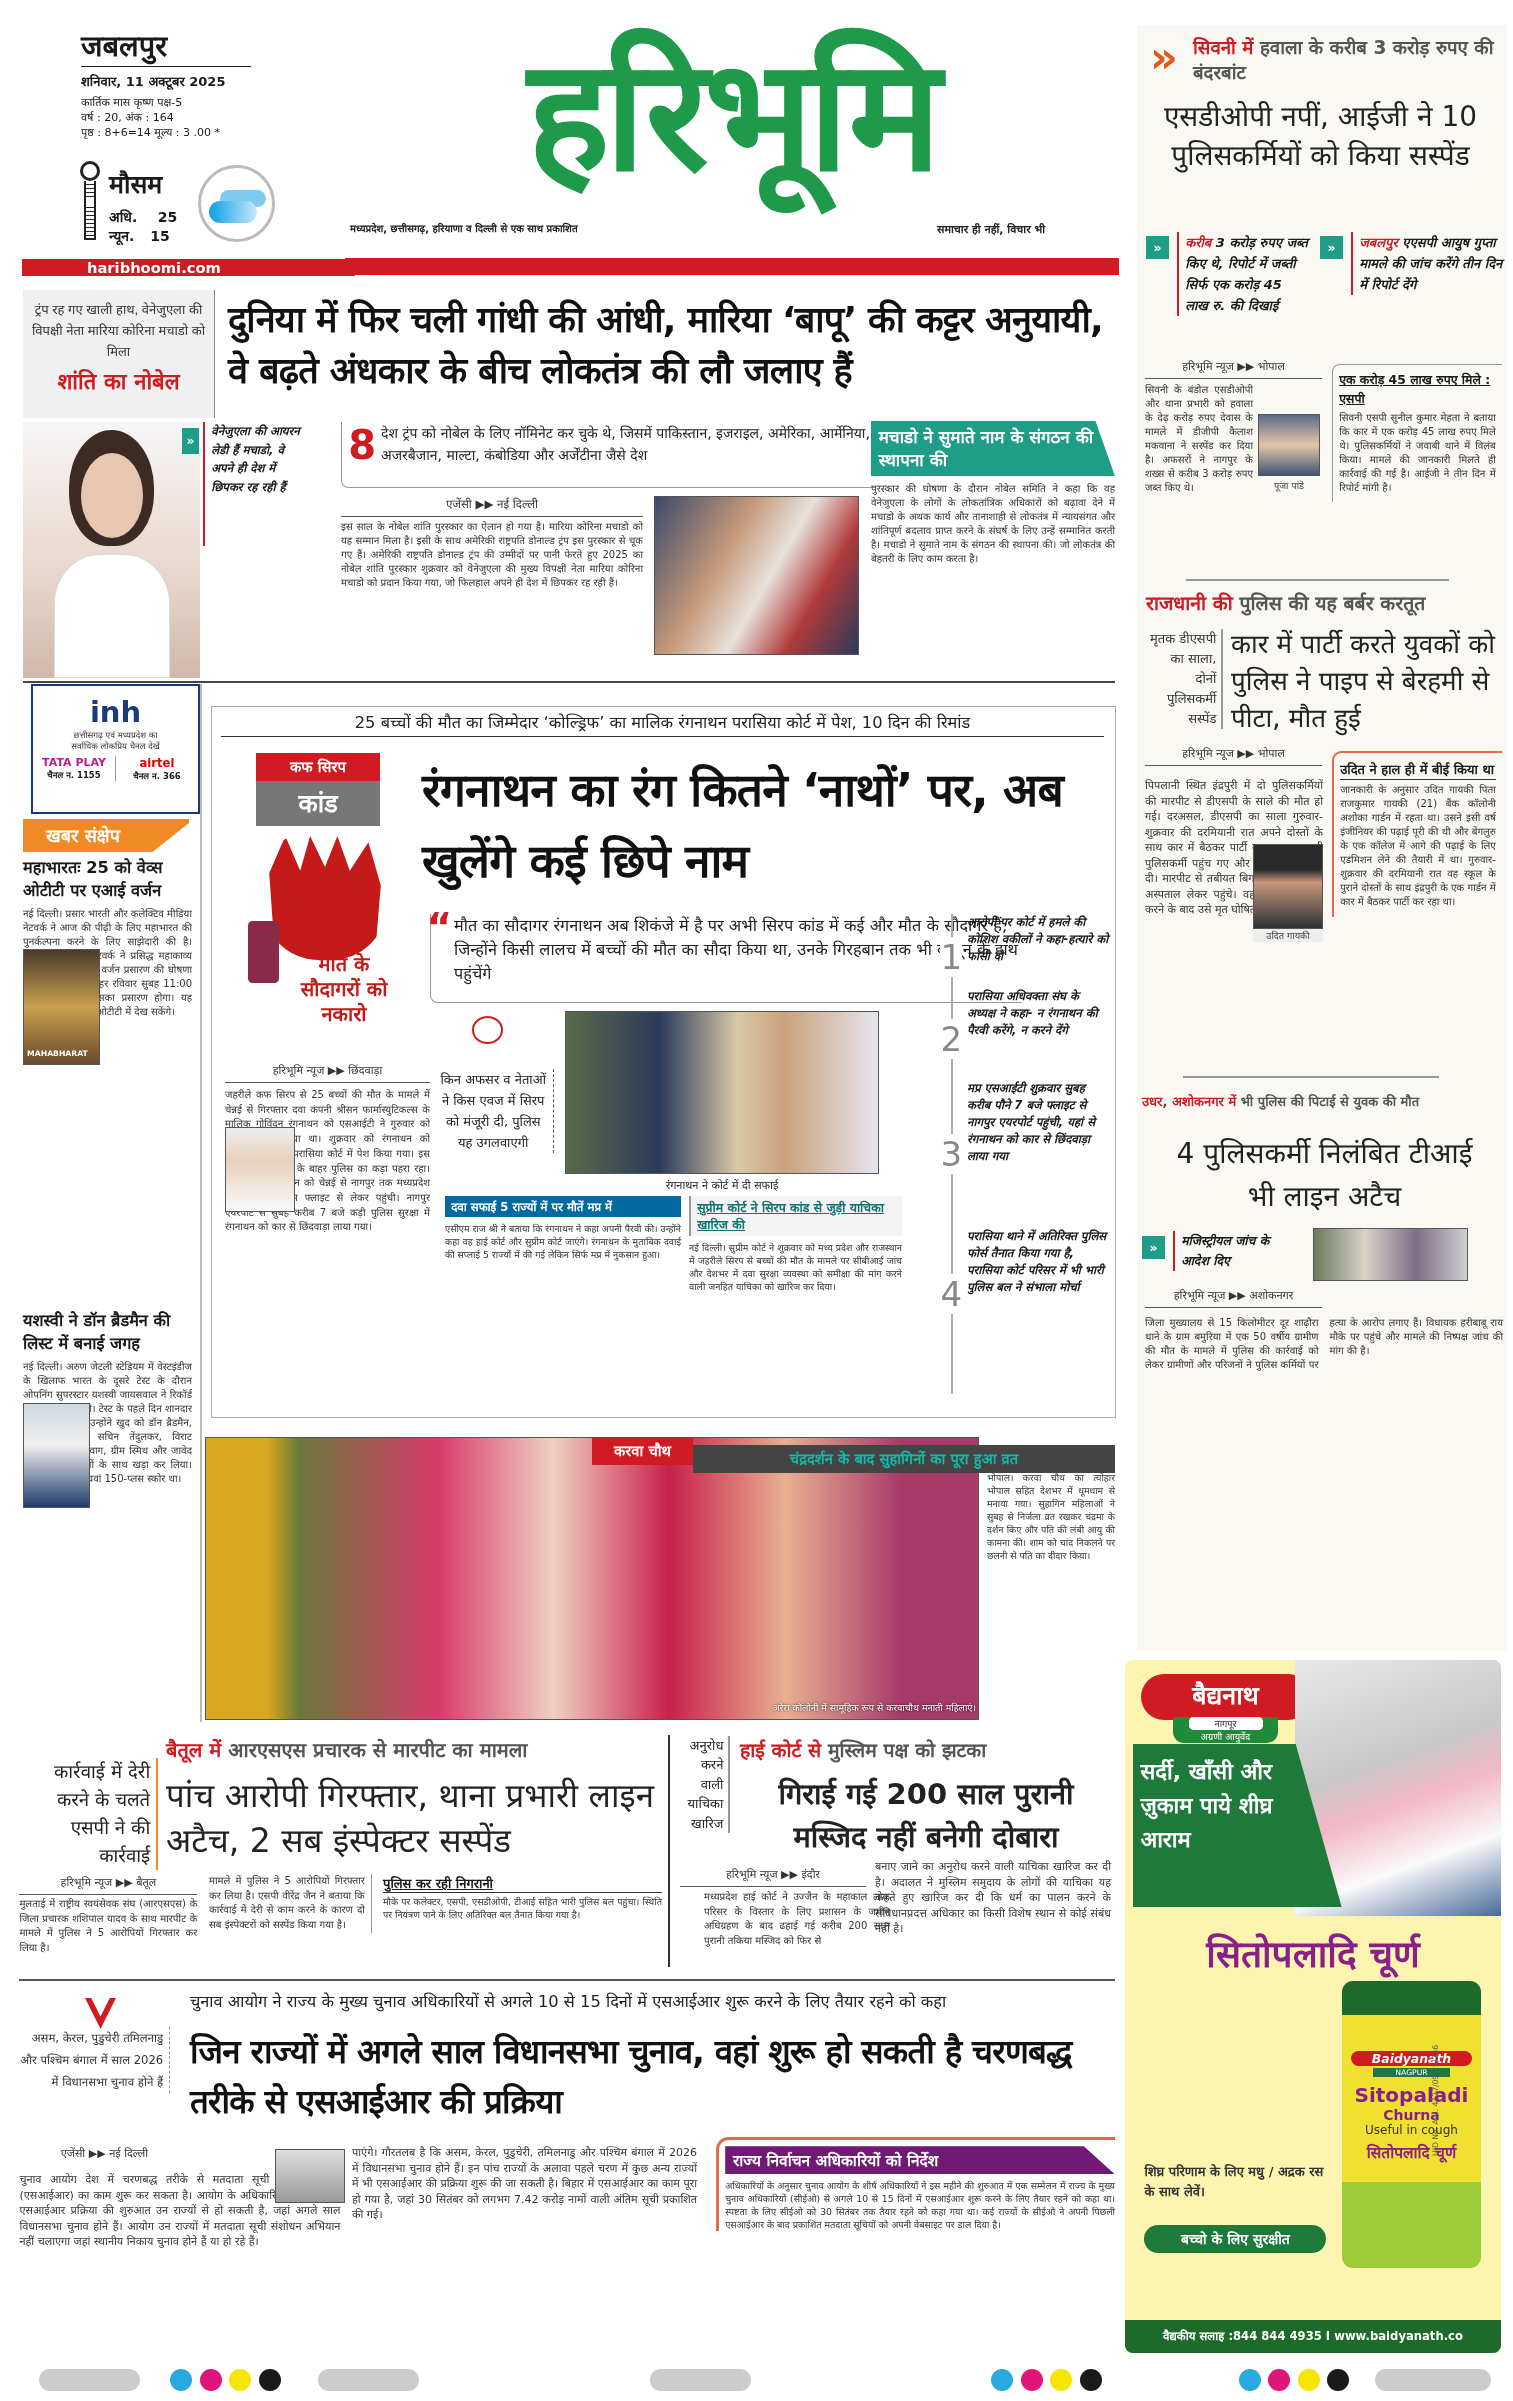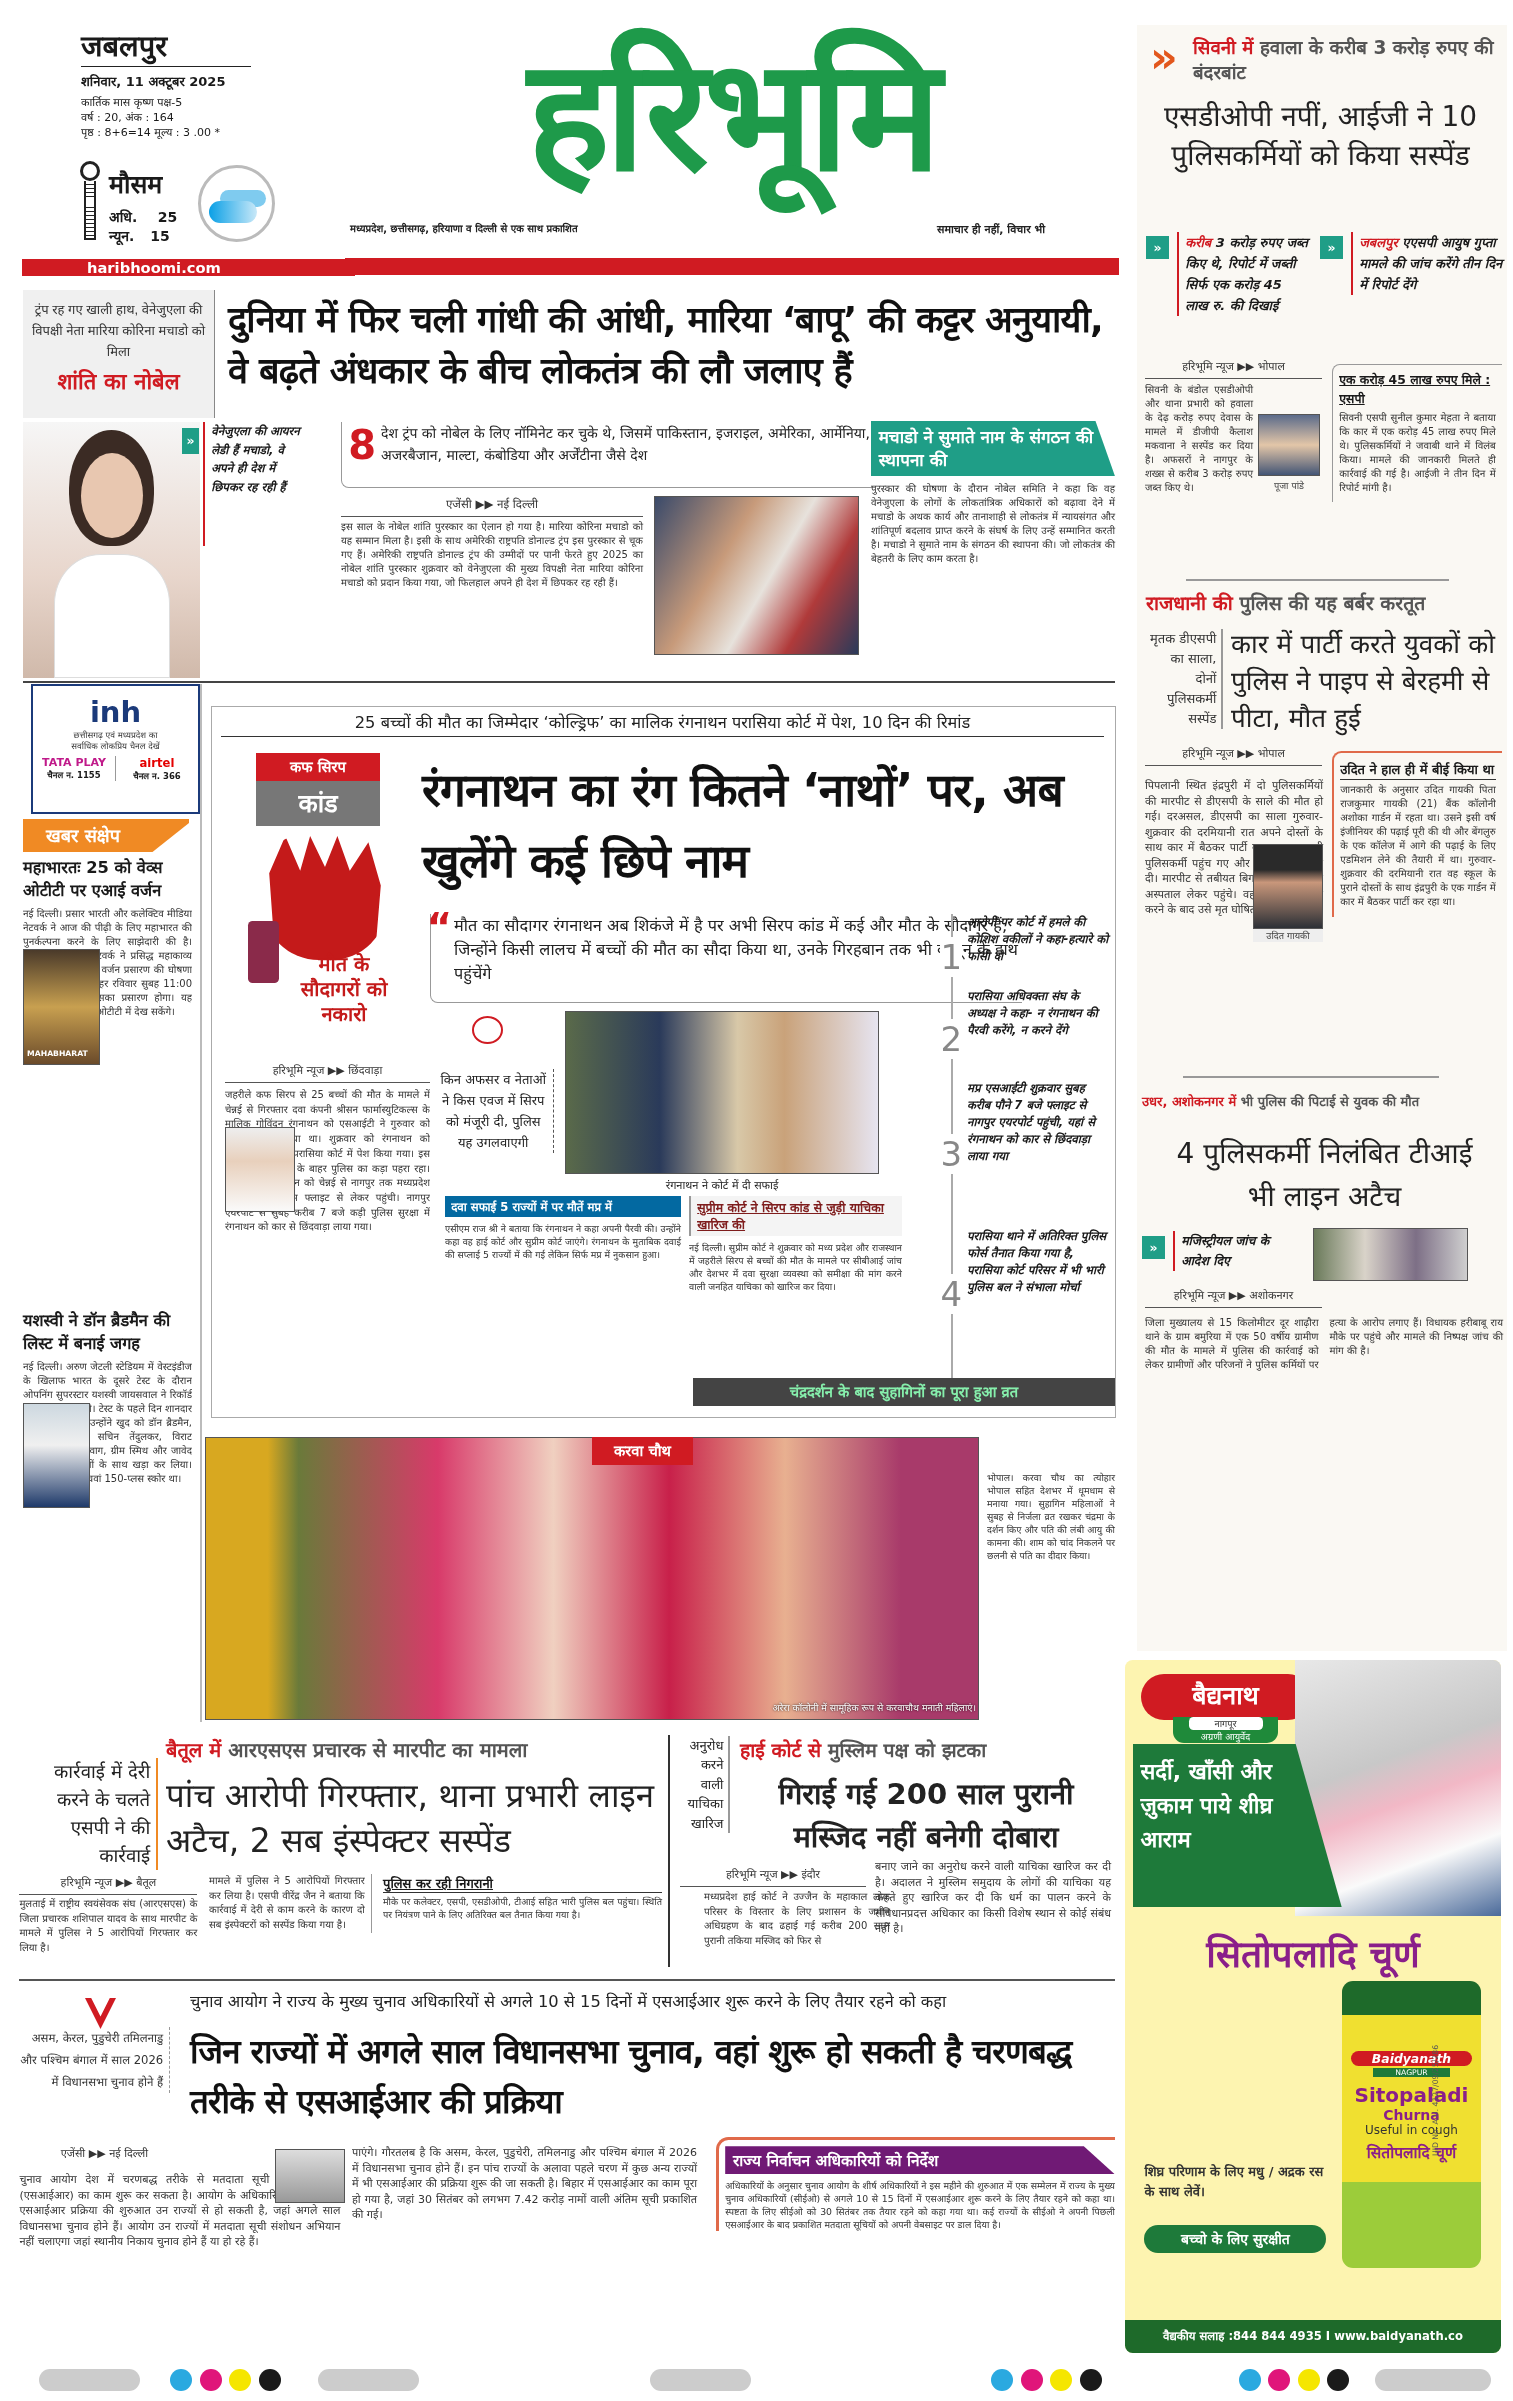--- a/index.html
+++ b/index.html
@@ -191,21 +191,21 @@
 <div class="abs" style="left:438px;top:1069px;width:116px;font-size:13px;line-height:21px;text-align:center;color:#222;border-right:1.5px dashed #555;padding-right:4.6px">किन अफसर व नेताओं ने किस एवज में सिरप को मंजूरी दी, पुलिस यह उगलवाएगी</div>
 <div class="abs photo" style="left:565px;top:1011px;width:314px;height:163px;background:linear-gradient(90deg,#5a6a4a,#2a3a5a 30%,#d8c8a8 55%,#c9a27a 70%,#e6e4f0)"></div>
 <div class="abs" style="left:565px;top:1177px;width:314px;font-size:11px;text-align:center;color:#222">रंगनाथन ने कोर्ट में दी सफाई</div>
 <div class="abs small" style="left:225px;top:1088px;width:205px;font-size:10px;line-height:14.7px;height:240px;overflow:hidden">जहरीले कफ सिरप से 25 बच्चों की मौत के मामले में चेन्नई से गिरफ्तार दवा कंपनी श्रीसन फार्मास्युटिकल्स के मालिक गोविंदन रंगनाथन को एसआईटी ने गुरुवार को गिरफ्तार कर लिया था। शुक्रवार को रंगनाथन को छिंदवाड़ा जिले के परासिया कोर्ट में पेश किया गया। इस दौरान कोर्ट परिसर के बाहर पुलिस का कड़ा पहरा रहा। इससे पहले रंगनाथन को चेन्नई से नागपुर तक मध्यप्रदेश एसआईटी की टीम फ्लाइट से लेकर पहुंची। नागपुर एयरपोर्ट से सुबह करीब 7 बजे कड़ी पुलिस सुरक्षा में रंगनाथन को कार से छिंदवाड़ा लाया गया।</div>
 <div class="abs photo" style="left:225px;top:1127px;width:70px;height:85px;background:linear-gradient(#eee,#e8d0bc 40%,#fafafa)"></div>
 <div class="abs" style="left:445px;top:1196px;width:236px">
   <div style="background:#0369a1;color:#fff;font-size:11.6px;font-weight:bold;padding:3.1px 6.2px">दवा सफाई 5 राज्यों में पर मौतें मप्र में</div>
   <div class="small" style="margin-top:4.6px;font-size:9.3px;line-height:13px">एसीएम राज श्री ने बताया कि रंगनाथन ने कहा अपनी पैरवी की। उन्होंने कहा वह हाई कोर्ट और सुप्रीम कोर्ट जाएंगे। रंगनाथन के मुताबिक दवाई की सप्लाई 5 राज्यों में की गई लेकिन सिर्फ मप्र में नुकसान हुआ।</div>
 </div>
 <div class="abs" style="left:689px;top:1196px;width:213px">
-  <div style="background:#f4f4f4;color:#7f1d1d;font-size:12.4px;font-weight:bold;padding:3.1px 6.2px;border-left:2.3px solid #999;text-decoration:underline">सुप्रीम कोर्ट ने सिरप कांड से जुड़ी याचिका खारिज की</div>
+  <div style="background:#f4f4f4;color:#0f766e;font-size:12.4px;font-weight:bold;padding:3.1px 6.2px;border-left:2.3px solid #999;text-decoration:underline">सुप्रीम कोर्ट ने सिरप कांड से जुड़ी याचिका खारिज की</div>
   <div class="small" style="margin-top:4.6px;font-size:9.3px;line-height:13px">नई दिल्ली। सुप्रीम कोर्ट ने शुक्रवार को मध्य प्रदेश और राजस्थान में जहरीले सिरप से बच्चों की मौत के मामले पर सीबीआई जांच और देशभर में दवा सुरक्षा व्यवस्था को समीक्षा की मांग करने वाली जनहित याचिका को खारिज कर दिया।</div>
 </div>
 <div class="abs" style="left:945px;top:914px;width:166px;height:488px">
   <div style="position:absolute;left:6.2px;top:0;width:1.5px;height:480px;background:#aaa"></div>
   <div style="position:absolute;left:0;top:0;width:166px">
     <span style="position:absolute;left:-4.6px;top:23px;font-size:34px;color:#888;background:#fff">1</span>
     <div style="margin-left:22px;font-size:11.6px;line-height:17px;font-weight:bold;font-style:italic">आरोपी पर कोर्ट में हमले की कोशिश वकीलों ने कहा-हत्यारे को फांसी दो</div>
   </div>
   <div style="position:absolute;left:0;top:74px;width:166px">
     <span style="position:absolute;left:-4.6px;top:31px;font-size:34px;color:#888;background:#fff">2</span>
@@ -216,21 +216,21 @@
     <div style="margin-left:22px;font-size:11.6px;line-height:17px;font-weight:bold;font-style:italic">मप्र एसआईटी शुक्रवार सुबह करीब पौने 7 बजे फ्लाइट से नागपुर एयरपोर्ट पहुंची, यहां से रंगनाथन को कार से छिंदवाड़ा लाया गया</div>
   </div>
   <div style="position:absolute;left:0;top:314px;width:166px">
     <span style="position:absolute;left:-4.6px;top:46px;font-size:34px;color:#888;background:#fff">4</span>
     <div style="margin-left:22px;font-size:11.6px;line-height:17px;font-weight:bold;font-style:italic">परासिया थाने में अतिरिक्त पुलिस फोर्स तैनात किया गया है, परासिया कोर्ट परिसर में भी भारी पुलिस बल ने संभाला मोर्चा</div>
   </div>
 </div>
 
 <div class="abs photo" style="left:205px;top:1437px;width:774px;height:283px;background:linear-gradient(90deg,#d8a820 0 8%,#6a7a3a 12%,#d83a6a 30%,#f0d0c0 45%,#c8204a 60%,#e8b090 75%,#a83a6a 90%)"></div>
 <div class="abs" style="left:592px;top:1437px;width:101px;height:28px;background:#d01b22;color:#fff;font-size:14.7px;font-weight:bold;line-height:28px;text-align:center">करवा चौथ</div>
-<div class="abs" style="left:693px;top:1378px;width:422px;height:28px;background:#444;color:#86efac;font-size:14.7px;font-weight:bold;line-height:28px;text-align:center">चंद्रदर्शन के बाद सुहागिनों का पूरा हुआ व्रत</div>
+<div class="abs" style="left:693px;top:1445px;width:422px;height:28px;background:#444;color:#14b8a6;font-size:14.7px;font-weight:bold;line-height:28px;text-align:center">चंद्रदर्शन के बाद सुहागिनों का पूरा हुआ व्रत</div>
 <div class="abs small" style="left:987px;top:1471px;width:128px;font-size:9.3px;line-height:13px">भोपाल। करवा चौथ का त्योहार भोपाल सहित देशभर में धूमधाम से मनाया गया। सुहागिन महिलाओं ने सुबह से निर्जला व्रत रखकर चंद्रमा के दर्शन किए और पति की लंबी आयु की कामना की। शाम को चांद निकलने पर छलनी से पति का दीदार किया।</div>
 <div class="abs" style="left:635px;top:1701px;width:341px;font-size:9.3px;color:#fff;text-align:right;text-shadow:0 0 2.3px #000">अरेरा कॉलोनी में सामूहिक रूप से करवाचौथ मनाती महिलाएं।</div>
 
 <div class="abs" style="left:19.4px;top:1758px;width:139px;font-size:18.6px;line-height:28px;text-align:right;color:#222;border-right:2.3px solid #f08a24;padding-right:6.2px">कार्रवाई में देरी करने के चलते एसपी ने की कार्रवाई</div>
 <div class="abs" style="left:166px;top:1736px;width:496px;font-size:20px;font-weight:bold">
   <span class="redtxt">बैतूल में</span>
   <span style="color:#555">आरएसएस प्रचारक से मारपीट का मामला</span>
 </div>
 <div class="abs" style="left:166px;top:1773px;width:496px;font-size:33px;line-height:45px;color:#222">पांच आरोपी गिरफ्तार, थाना प्रभारी लाइन अटैच, 2 सब इंस्पेक्टर सस्पेंड</div>
 <div class="abs byline" style="left:19.4px;top:1874px;width:178px;font-size:11px">हरिभूमि न्यूज ▶▶ बैतूल</div>

